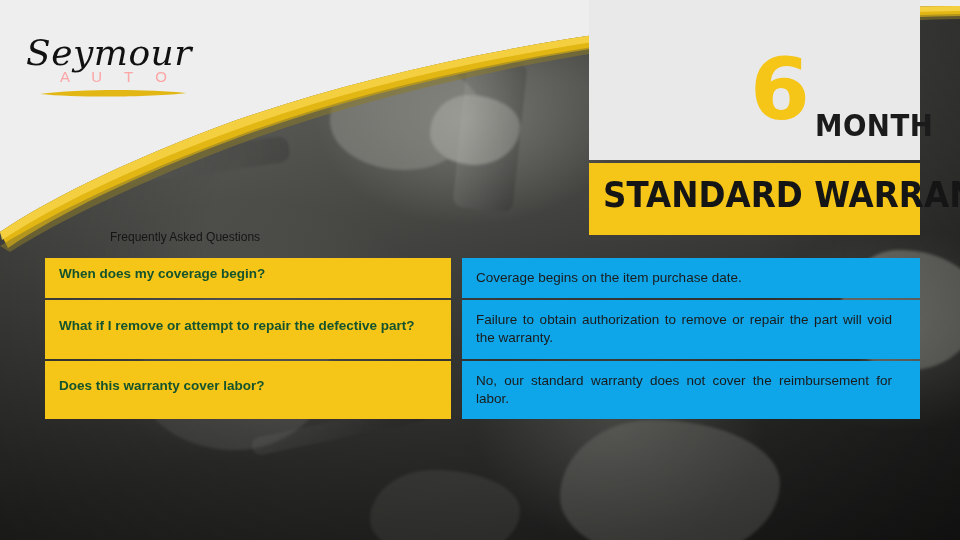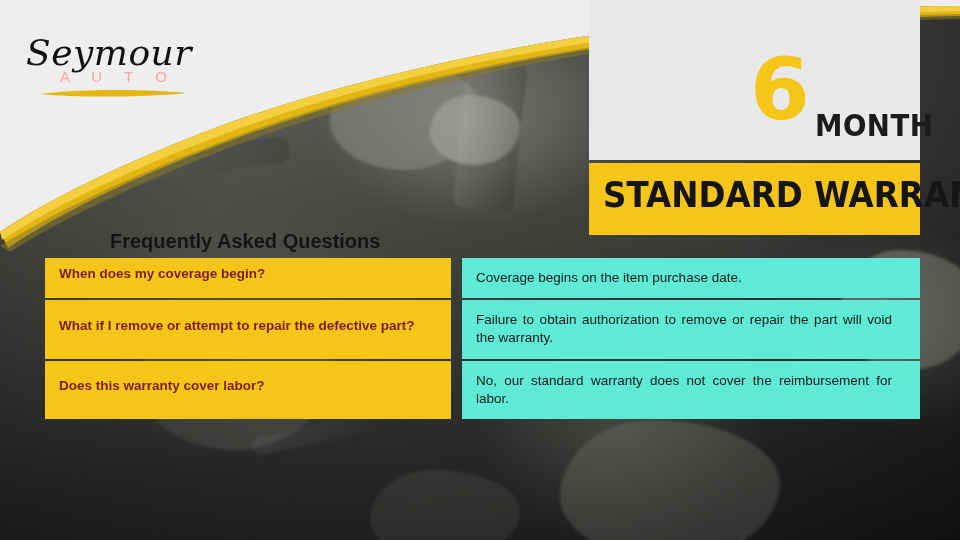--- a/index.html
+++ b/index.html
@@ -146,51 +146,51 @@
     top: 72px;
     width: 152px;
     height: 10px;
   }
 
   
   .faq-title {
     position: absolute;
     left: 110px;
     top: 230px;
-    font-size: 20px;
-    font-weight: bold;
+    font-size: 12px;
+    font-weight: normal;
     color: #151515;
   }
   .faq-table {
     position: absolute;
     left: 45px;
     top: 256px;
     width: 875px;
     border-collapse: separate;
     border-spacing: 0 2px;
   }
   .faq-row { }
   .q-cell {
     width: 378px;
     background: #f5c518;
     vertical-align: middle;
     padding: 3px 14px 11px 14px;
     font-size: 13.5px;
     font-weight: bold;
-    color: #7f1d1d;
+    color: #14532d;
     line-height: 1.32;
     margin-left: 29px;
   }
   .gap-cell {
     width: 11px;
     background: transparent;
     padding: 0;
   }
   .a-cell {
-    background: #5eead4;
+    background: #0ea5e9;
     vertical-align: middle;
     padding: 11px 28px 11px 14px;
     font-size: 13.5px;
     color: #1b1b1b;
     line-height: 1.35;
     text-align: justify;
     text-justify: inter-word;
   }
   .a-cell.nojust { text-align: left; }
 </style>

